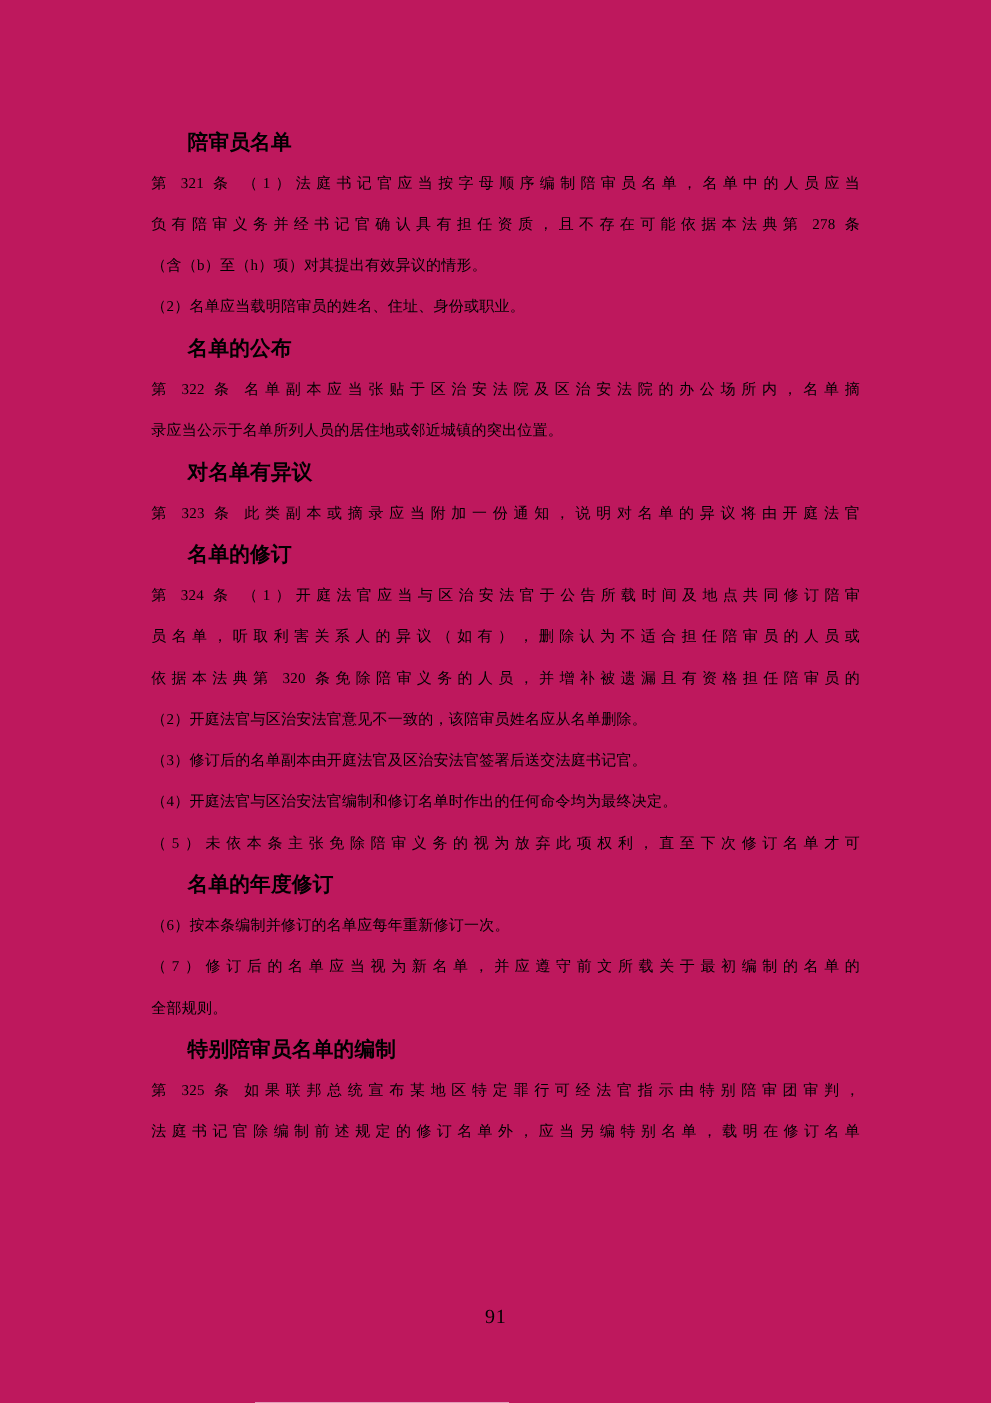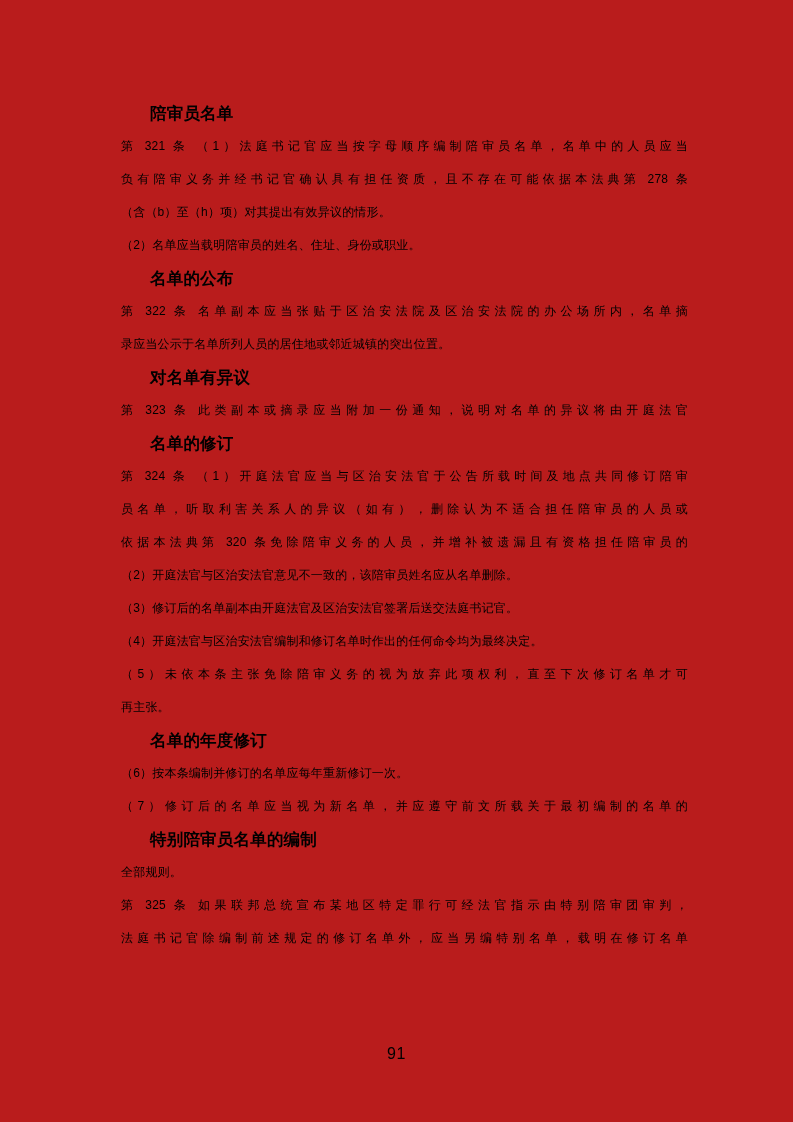--- a/index.html
+++ b/index.html
@@ -4,23 +4,23 @@
 <style>
   html, body {
     margin: 0;
     padding: 0;
     background: #ffffff;
   }
   .page {
     position: relative;
     width: 793px;
     height: 1122px;
-    background: #b91c1c;
+    background: #be185d;
     color: #000000;
-    font-family: Liberation Sans, sans-serif;
+    font-family: Liberation Serif, serif;
     overflow: hidden;
   }
   .content {
     position: absolute;
     left: 121px;
     top: 97px;
     width: 567px;
   }
   .line {
     height: 33px;
@@ -74,25 +74,24 @@
       <div class="line heading">对名单有异议</div>
       <div class="line fill">第 323 条 此类副本或摘录应当附加一份通知，说明对名单的异议将由开庭法官</div>
       <div class="line heading">名单的修订</div>
       <div class="line fill">第 324 条 （1）开庭法官应当与区治安法官于公告所载时间及地点共同修订陪审</div>
       <div class="line fill">员名单，听取利害关系人的异议（如有），删除认为不适合担任陪审员的人员或</div>
       <div class="line fill">依据本法典第 320 条免除陪审义务的人员，并增补被遗漏且有资格担任陪审员的</div>
       <div class="line end">（2）开庭法官与区治安法官意见不一致的，该陪审员姓名应从名单删除。</div>
       <div class="line end">（3）修订后的名单副本由开庭法官及区治安法官签署后送交法庭书记官。</div>
       <div class="line end">（4）开庭法官与区治安法官编制和修订名单时作出的任何命令均为最终决定。</div>
       <div class="line fill">（5）未依本条主张免除陪审义务的视为放弃此项权利，直至下次修订名单才可</div>
-      <div class="line end">再主张。</div>
       <div class="line heading">名单的年度修订</div>
       <div class="line end">（6）按本条编制并修订的名单应每年重新修订一次。</div>
       <div class="line fill">（7）修订后的名单应当视为新名单，并应遵守前文所载关于最初编制的名单的</div>
+      <div class="line end">全部规则。</div>
       <div class="line heading">特别陪审员名单的编制</div>
-      <div class="line end">全部规则。</div>
       <div class="line fill">第 325 条 如果联邦总统宣布某地区特定罪行可经法官指示由特别陪审团审判，</div>
       <div class="line fill">法庭书记官除编制前述规定的修订名单外，应当另编特别名单，载明在修订名单</div>
     </main>
   <footer class="footer">
     <span>91</span>
   </footer>
 </div>
 
 </body></html>

